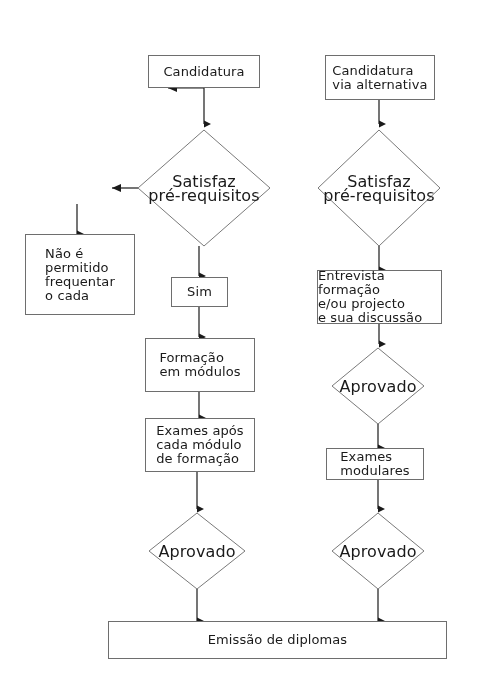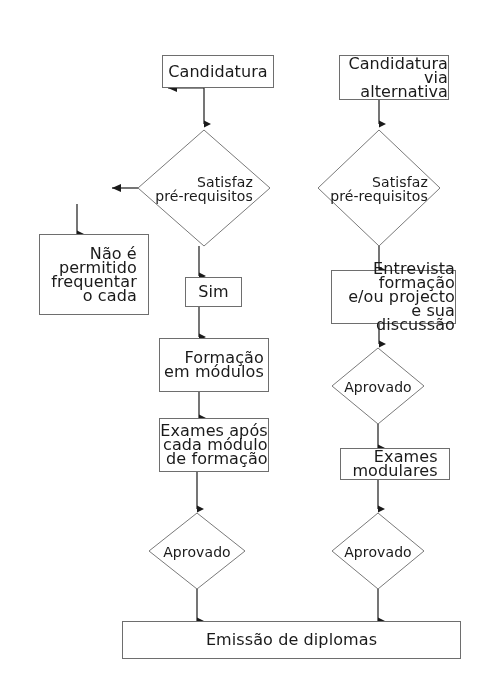--- a/index.html
+++ b/index.html
@@ -25,40 +25,39 @@
     width: 500px;
     height: 688px;
     display: block;
   }
   .node {
     position: absolute;
     box-sizing: border-box;
     display: flex;
     align-items: center;
     justify-content: center;
-    text-align: right;
+    text-align: left;
     color: #1a1a1a;
-    font-size: 16px;
+    font-size: 13px;
     line-height: 14px;
     letter-spacing: 0.1px;
     white-space: pre-line;
-    margin-left: 14px;
   }
   .process {
     border: 1px solid #6e6e6e;
     background: #ffffff;
   }
   .decision-label {
     position: absolute;
     display: flex;
     align-items: center;
     justify-content: center;
-    text-align: right;
+    text-align: center;
     color: #1a1a1a;
-    font-size: 14px;
+    font-size: 16px;
     line-height: 14px;
     letter-spacing: 0.1px;
     white-space: pre-line;
     pointer-events: none;
   }
   .diamond-hit {
     position: absolute;
     background: transparent;
   }
 </style>
@@ -141,21 +140,21 @@
 cada módulo
 de formação</div>
 
   <div class="node process" style="left:325px; top:55px; width:110px; height:45px;">Candidatura
 via alternativa</div>
 
   <div class="node process" style="left:317px; top:270px; width:125px; height:54px;">Entrevista formação
 e/ou projecto
 e sua discussão</div>
 
-  <div class="node process" style="left:326px; top:448px; width:110px; height:32px;">Exames
+  <div class="node process" style="left:326px; top:448px; width:98px; height:32px;">Exames
 modulares</div>
 
   <div class="node process" style="left:108px; top:621px; width:339px; height:38px;">Emissão de diplomas</div>
 
   <div class="diamond-hit" style="left:138px; top:130px; width:132px; height:116px;"></div>
   <div class="decision-label" style="left:144px; top:174px; width:120px; height:30px;">Satisfaz
 pré-requisitos</div>
 
   <div class="diamond-hit" style="left:149px; top:513px; width:96px; height:76px;"></div>
   <div class="decision-label" style="left:152px; top:544px; width:90px; height:16px;">Aprovado</div>

